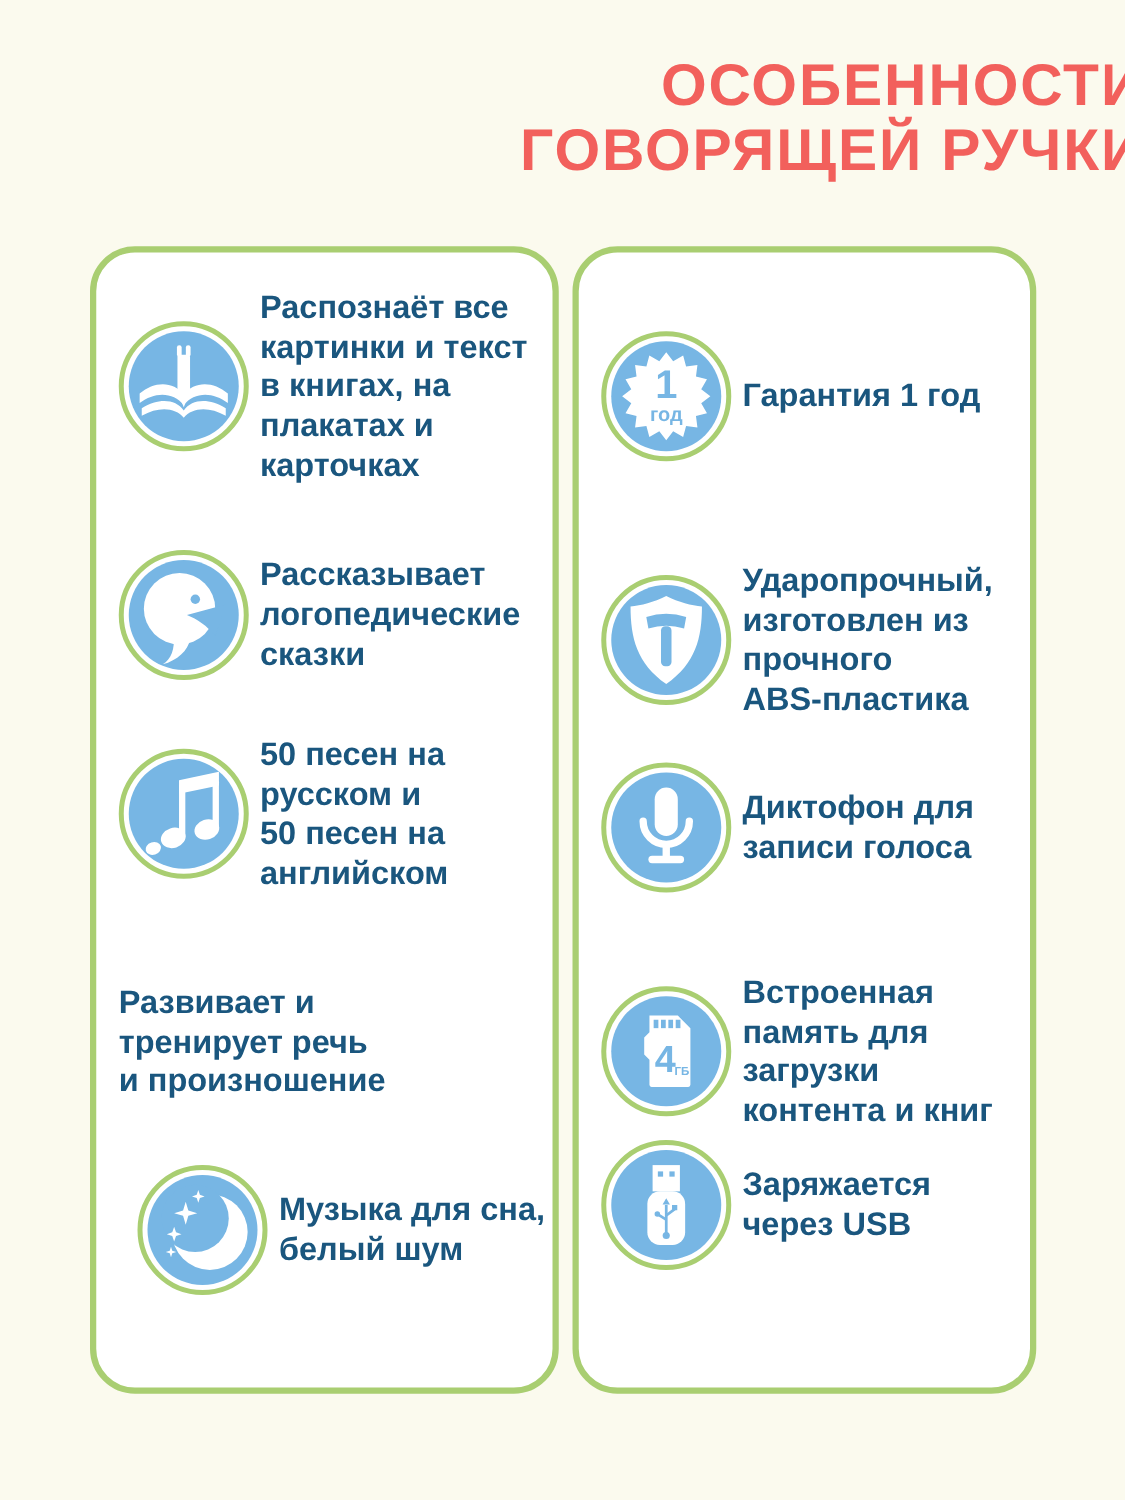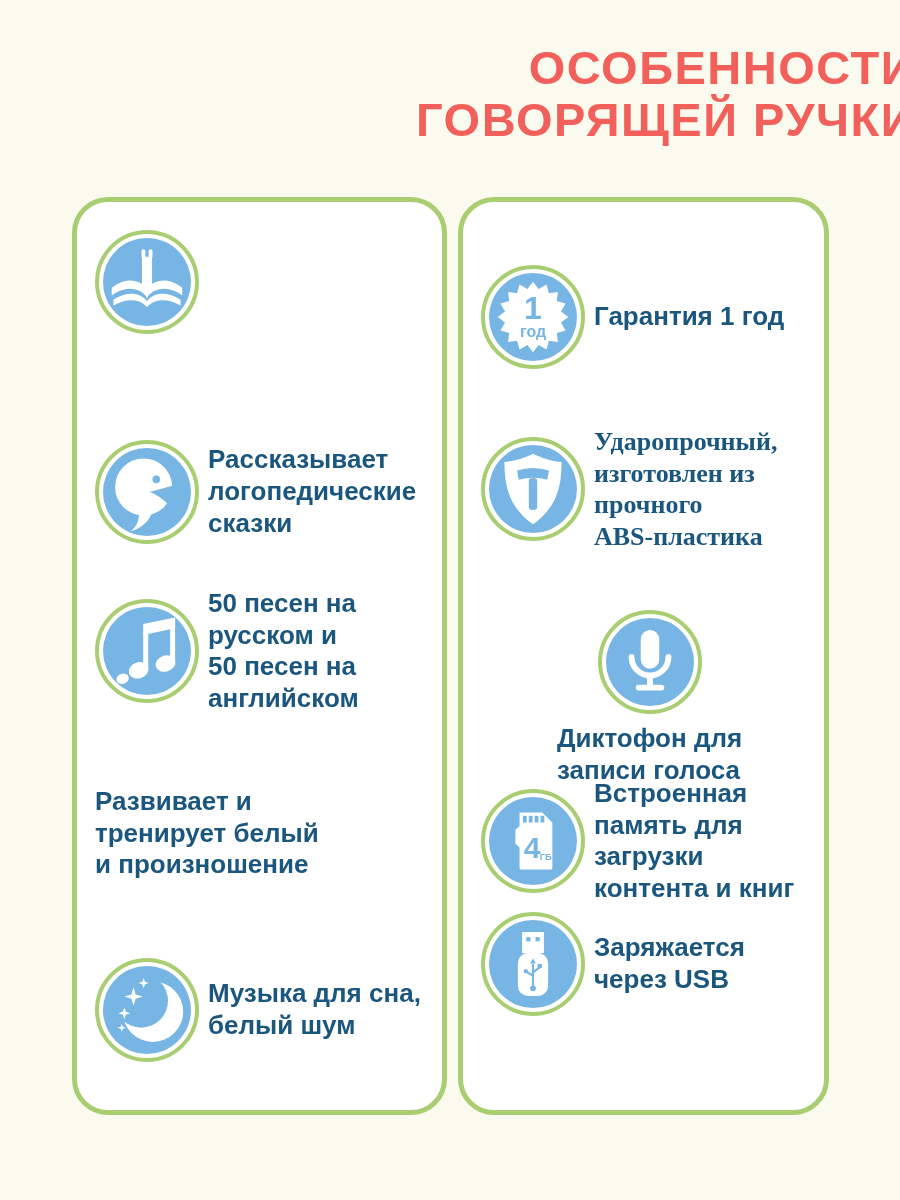--- a/index.html
+++ b/index.html
@@ -32,22 +32,22 @@
   .panel-left{left:72px;width:375px;}
   .panel-right{left:458px;width:371px;}
   .feature-row{
     position:absolute;
     left:18px;right:6px;
     display:flex;
     align-items:center;
     gap:9px;
   }
   
-  .l1{top:28px;} .l2{top:238px;align-items:center;} .l3{top:386px;} .l4{top:584px;} .l5{top:756px;}
-  .r1{top:63px;} .r2{top:224px;font-family:Liberation Serif, serif;} .r3{top:408px;flex-direction:column;} .r4{top:576px;} .r5{top:710px;}
+  .l1{top:28px;} .l2{top:238px;align-items:center;} .l3{top:386px;} .l4{top:584px;} .l5{top:730px;justify-content:flex-end;}
+  .r1{top:63px;} .r2{top:247px;} .r3{top:408px;} .r4{top:576px;} .r5{top:710px;}
   .icon-ring{
     flex:0 0 auto;
     width:96px;height:96px;
     border:4px solid #A9CE71;
     border-radius:50%;
     background:#FFFFFF;
     display:flex;align-items:center;justify-content:center;
   }
   .icon-blue{
     width:88px;height:88px;
@@ -83,20 +83,25 @@
               <rect x="43.5" y="11" width="4.5" height="11" rx="2.2"></rect>
               <rect x="52" y="11" width="4.5" height="11" rx="2.2"></rect>
               <rect x="44" y="20" width="12" height="36" rx="2"></rect>
               <path d="M44,54 L56,54 L50,70 Z"></path>
               <path d="M8,57 C22,45 40,45 50,58 C60,45 78,45 92,57 L92,66 C78,55 60,55 50,68 C40,55 22,55 8,66 Z"></path>
               <path d="M10,71 C26,61 42,62 50,73 C58,62 74,61 90,71 L90,78 C74,69 58,70 50,80 C42,70 26,69 10,78 Z"></path>
             </g>
           </svg>
         </div>
       </div>
+      <div class="feature-text">Распознаёт все
+картинки и текст
+в книгах, на
+плакатах и
+карточках</div>
     </div>
 
     <div class="feature-row l2">
       <div class="icon-ring">
         <div class="icon-blue">
           <svg viewBox="0 0 100 100">
             <circle cx="46" cy="44" r="34" fill="#FFFFFF"></circle>
             <path fill="#FFFFFF" d="M40,70 C42,82 38,92 30,97 C44,93 54,84 56,73 Z"></path>
             <path fill="#77B6E4" d="M53,50 L90,40 L80,70 C72,60 63,54 53,50 Z"></path>
             <circle cx="61" cy="35" r="4.5" fill="#77B6E4"></circle>
@@ -124,21 +129,21 @@
         </div>
       </div>
       <div class="feature-text">50 песен на
 русском и
 50 песен на
 английском</div>
     </div>
 
     <div class="feature-row l4">
       <div class="feature-text">Развивает и
-тренирует белый
+тренирует речь
 и произношение</div>
     </div>
 
     <div class="feature-row l5">
       <div class="icon-ring">
         <div class="icon-blue">
           <svg viewBox="0 0 100 100">
             <circle cx="57" cy="52" r="36" fill="#FFFFFF"></circle>
             <circle cx="43" cy="39" r="32" fill="#77B6E4"></circle>
             <g fill="#FFFFFF">

